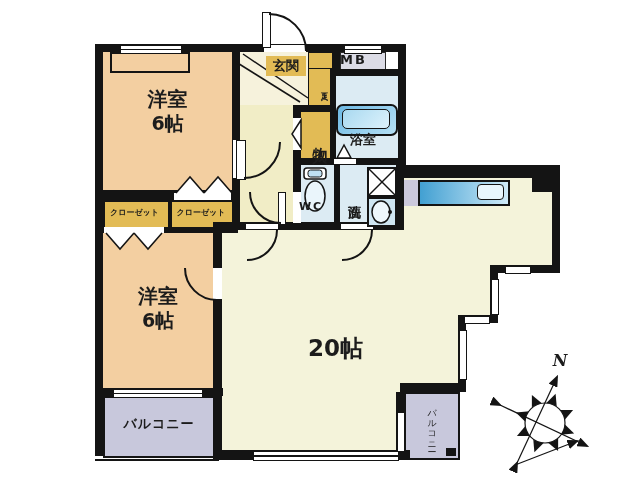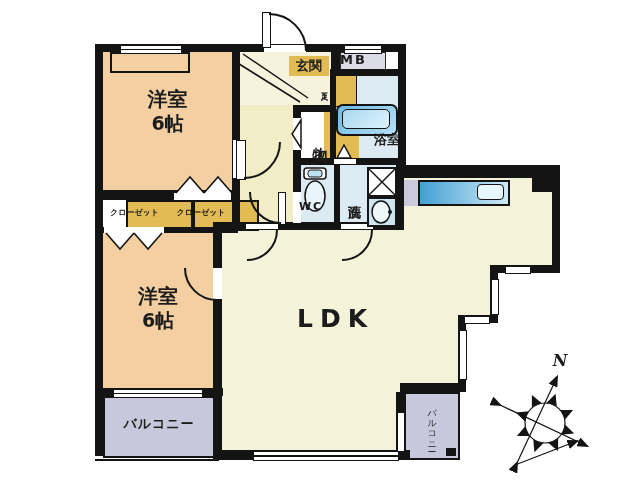--- a/index.html
+++ b/index.html
@@ -9,21 +9,21 @@
   .room{position:absolute;z-index:1;}
   .winH{position:absolute;z-index:4;border:1px solid #141414;
         background:linear-gradient(to bottom,#fff 42%,#141414 42%,#141414 58%,#fff 58%);}
   .winV{position:absolute;z-index:4;border:1px solid #141414;
         background:linear-gradient(to right,#fff 42%,#141414 42%,#141414 58%,#fff 58%);}
   .open{position:absolute;z-index:4;background:#fff;}
   .leaf{position:absolute;z-index:5;background:#fff;border:1.5px solid #141414;}
   .lbl{position:absolute;z-index:7;color:#1c1c1c;font-weight:bold;text-align:center;line-height:1.15;}
   .vert{writing-mode:vertical-rl;text-orientation:upright;letter-spacing:1px;}
   svg.overlay{position:absolute;left:0;top:0;z-index:6;}
-  .gold{background:#e2bb55;margin-left:23px;}
+  .gold{background:#e2bb55;}
   .wet{background:#dcebf3;}
 </style>
 </head>
 <body>
 
 <div id="stage">
 
   <div class="room" style="left:103px;top:52px;width:129px;height:138px;background:#f3cfa1;"></div>
   <div class="room" style="left:110px;top:52px;width:76px;height:17px;background:#f3cfa1;border:2px solid #141414;z-index:2;"></div>
   <div class="room" style="left:103px;top:233px;width:110px;height:155px;background:#f3cfa1;"></div>
@@ -156,27 +156,27 @@
       <line x1="-45" y1="-18" x2="42" y2="23" stroke="#141414" stroke-width="1.2" marker-start="url(#ah)" marker-end="url(#ah)"></line>
       <line x1="-30" y1="42" x2="32" y2="18" stroke="#141414" stroke-width="1.2" marker-end="url(#ah)"></line>
       <line x1="-28" y1="40" x2="12" y2="-46" stroke="#141414" stroke-width="1.2" marker-start="url(#ah)" marker-end="url(#ah)"></line>
     </g>
   </svg>
 
   <div class="lbl" style="left:110px;top:88px;width:115px;font-size:20px;">洋室</div>
   <div class="lbl" style="left:110px;top:113px;width:115px;font-size:19px;">6帖</div>
   <div class="lbl" style="left:103px;top:285px;width:110px;font-size:20px;">洋室</div>
   <div class="lbl" style="left:103px;top:310px;width:110px;font-size:19px;">6帖</div>
-  <div class="lbl" style="left:248px;top:305px;width:175px;font-size:25px;letter-spacing:7px;">LDK</div>
+  <div class="lbl" style="left:248px;top:335px;width:175px;font-size:23px;">20帖</div>
   <div class="lbl" style="left:104px;top:208px;width:61px;font-size:8px;">クローゼット</div>
   <div class="lbl" style="left:171px;top:208px;width:60px;font-size:8px;">クローゼット</div>
   <div class="lbl gold" style="left:266px;top:56px;width:40px;height:20px;line-height:20px;font-size:13px;">玄関</div>
   <div class="lbl" style="left:340px;top:53px;width:21px;font-size:13px;letter-spacing:2px;">MB</div>
   <div class="lbl vert" style="left:312px;top:71px;width:16px;height:32px;font-size:7px;letter-spacing:0;">下足入</div>
   <div class="lbl vert" style="left:309px;top:116px;width:19px;height:40px;font-size:15px;">物入</div>
-  <div class="lbl" style="left:330px;top:133px;width:66px;font-size:13px;padding-left:24px;">浴室</div>
+  <div class="lbl" style="left:330px;top:133px;width:66px;font-size:13px;">浴室</div>
   <div class="lbl vert" style="left:343px;top:170px;width:18px;height:52px;font-size:13px;">洗面</div>
   <div class="lbl" style="left:296px;top:201px;width:30px;font-size:11px;letter-spacing:2px;">WC</div>
   <div class="lbl" style="left:106px;top:417px;width:106px;font-size:13px;letter-spacing:1px;">バルコニー</div>
   <div class="lbl vert" style="left:421px;top:397px;width:16px;height:56px;font-size:9px;font-weight:normal;">バルコニー</div>
   <div class="lbl" style="left:550px;top:352px;width:20px;font-size:16px;font-style:italic;font-family:'DejaVu Serif','Liberation Serif',serif;">N</div>
 
 </div>
 
 </body></html>

